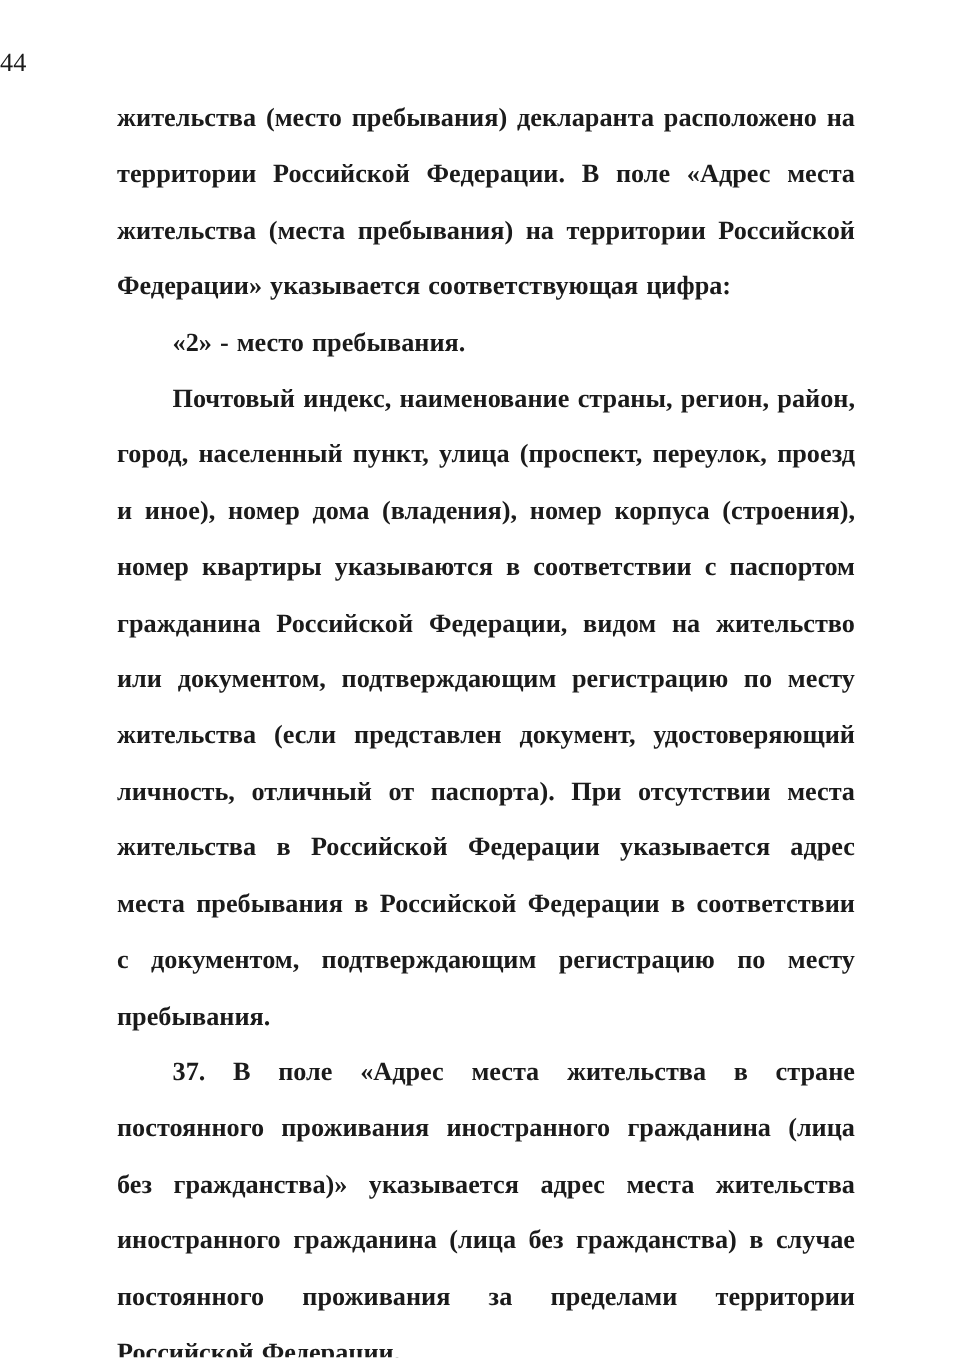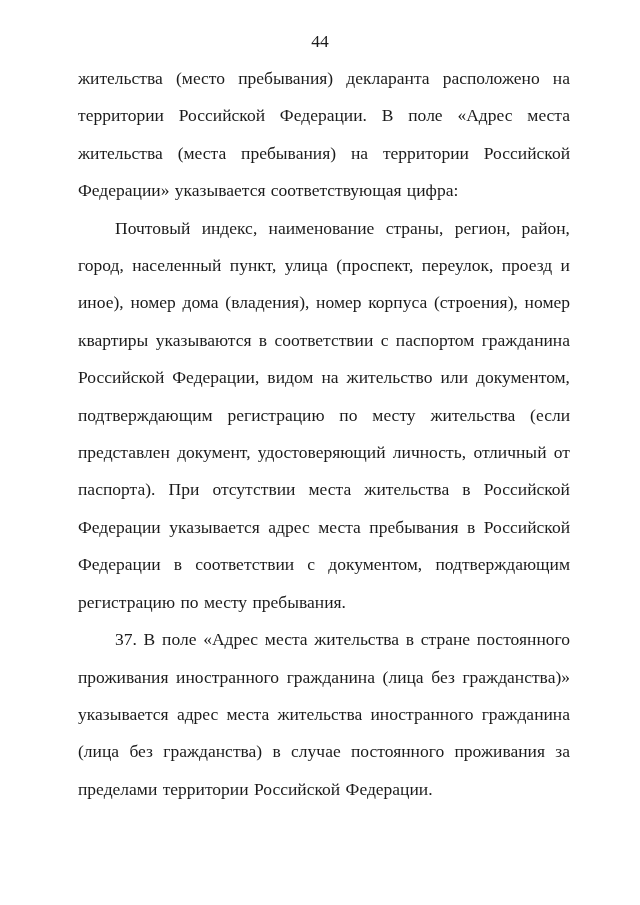--- a/index.html
+++ b/index.html
@@ -18,43 +18,44 @@
     font-size: 17.5px;
     box-sizing: border-box;
     padding: 60px 70px 0 78px;
     overflow: hidden;
   }
   .page-number {
     position: absolute;
     top: 30px;
     left: 0;
     width: 100%;
-    text-align: center;
     font-size: 17.5px;
     line-height: 22px;
   }
   .doc-body p {
     margin: 0;
     line-height: 37.4px;
     text-align: justify;
     text-align-last: left;
     word-spacing: 1px;
+    font-weight: bold;
   }
   .doc-body p.indent {
     text-indent: 37px;
   }
 </style>
 </head>
 <body>
 
 <div class="page">
   <div class="page-number">44</div>
 
   <div class="doc-body">
     <p class="no-indent">жительства (место пребывания) декларанта расположено на территории Российской Федерации. В поле «Адрес места жительства (места пребывания) на территории Российской Федерации» указывается соответствующая цифра:</p>
 
 
+    <p class="indent">«2» - место пребывания.</p>
 
     <p class="indent">Почтовый индекс, наименование страны, регион, район, город, населенный пункт, улица (проспект, переулок, проезд и иное), номер дома (владения), номер корпуса (строения), номер квартиры указываются в соответствии с паспортом гражданина Российской Федерации, видом на жительство или документом, подтверждающим регистрацию по месту жительства (если представлен документ, удостоверяющий личность, отличный от паспорта). При отсутствии места жительства в Российской Федерации указывается адрес места пребывания в Российской Федерации в соответствии с документом, подтверждающим регистрацию по месту пребывания.</p>
 
     <p class="indent">37. В поле «Адрес места жительства в стране постоянного проживания иностранного гражданина (лица без гражданства)» указывается адрес места жительства иностранного гражданина (лица без гражданства) в случае постоянного проживания за пределами территории Российской Федерации.</p>
   </div>
 </div>
 
 </body></html>

